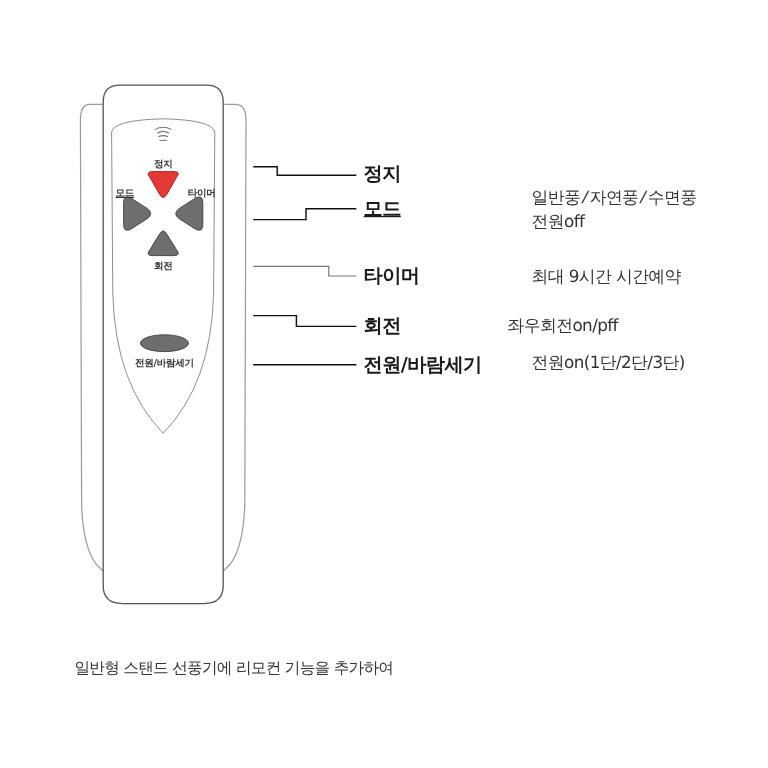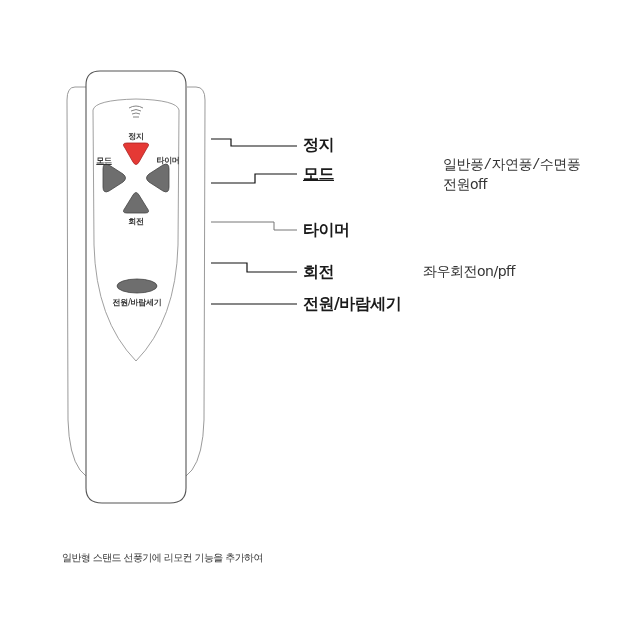--- a/index.html
+++ b/index.html
@@ -2,21 +2,21 @@
 <html><head>
   <meta charset="utf-8">
   <style>
     html, body { margin:0; padding:0; background:#ffffff; }
     body { width:640px; height:640px; position:relative; overflow:hidden;
       font-family: "DejaVu Sans", "Liberation Sans", sans-serif; color:#222; }
     #diagram { position:absolute; left:0; top:0; width:640px; height:480px; }
     .callout-label { position:absolute; font-size:16px; font-weight:bold; color:#1a1a1a; white-space:nowrap; letter-spacing:-0.5px; }
     .callout-desc { position:absolute; font-size:14px; color:#333; white-space:nowrap; letter-spacing:-0.5px; }
     .remote-text { position:absolute; font-size:8px; font-weight:bold; color:#333; white-space:nowrap; transform:translateX(-50%); letter-spacing:-0.3px; }
-    .caption { position:absolute; left:62px; top:548px; font-size:10px; line-height:19px; color:#333; letter-spacing:-0.6px; }
+    .caption { position:absolute; left:62px; top:548px; font-size:13px; line-height:19px; color:#333; letter-spacing:-0.6px; }
     .caption div { white-space:nowrap; }
   </style>
 </head>
 <body>
 
 <div id="diagram">
   <svg width="640" height="640" viewBox="0 0 640 640" style="position:absolute;left:0;top:0;">
 
     <path d="M86,87 L75,87 Q67,87 67,100 L68,420 Q69,455 80,470 L86,476 M187,87 L196,87 Q205,87 205,100 L204,420 Q203,455 192,470 L186,476" fill="none" stroke="#9a9a9a" stroke-width="1"></path>
 
@@ -55,18 +55,20 @@
   <span class="remote-text" style="left:137px;top:297px;">전원/바람세기</span>
 
   <span class="callout-label" style="left:303px;top:135px;">정지</span>
   <span class="callout-label" style="left:303px;top:164px;text-decoration:underline;">모드</span>
   <span class="callout-label" style="left:303px;top:220px;">타이머</span>
   <span class="callout-label" style="left:303px;top:262px;">회전</span>
   <span class="callout-label" style="left:303px;top:294px;">전원/바람세기</span>
 
   <span class="callout-desc" style="left:443px;top:152px;margin-top:24px;">전원off</span>
   <span class="callout-desc" style="left:443px;top:156px;font-family:Liberation Mono, monospace;">일반풍/자연풍/수면풍</span>
+  <span class="callout-desc" style="left:443px;top:222px;">최대 9시간 시간예약</span>
   <span class="callout-desc" style="left:423px;top:263px;">좌우회전on/pff</span>
+  <span class="callout-desc" style="left:443px;top:294px;">전원on(1단/2단/3단)</span>
 
   <div class="caption">
     <div>일반형 스탠드 선풍기에 리모컨 기능을 추가하여</div>
   </div>
 </div>
 
 </body></html>

